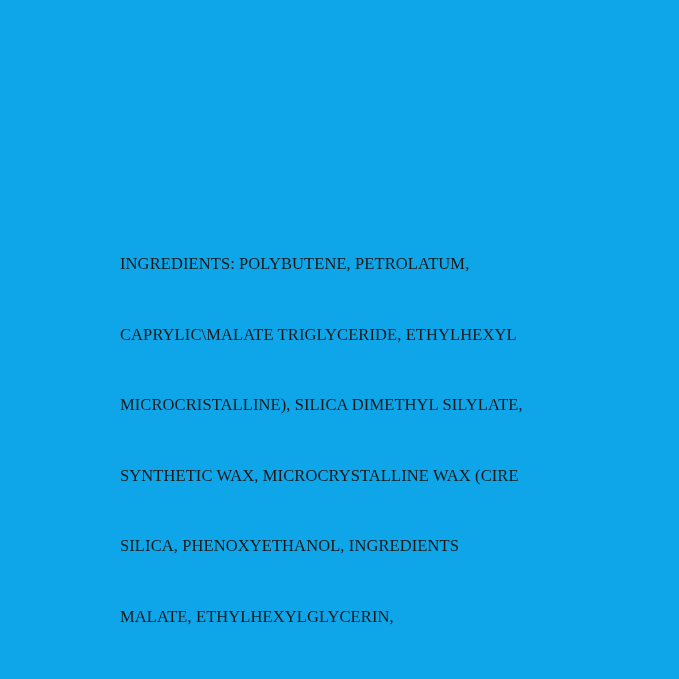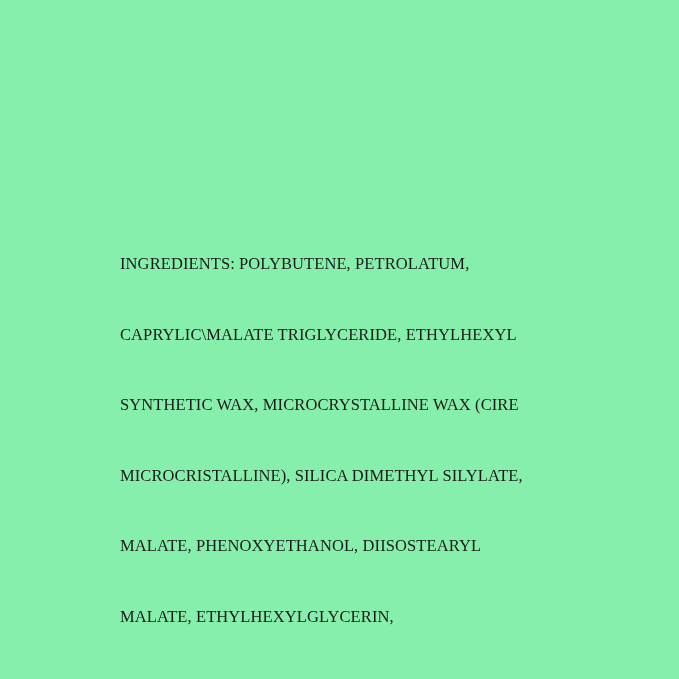--- a/index.html
+++ b/index.html
@@ -10,21 +10,21 @@
     width: 679px;
     height: 679px;
     background: #ffffff;
     font-family: "Liberation Serif", serif;
     overflow: hidden;
   }
   .page {
     position: relative;
     width: 679px;
     height: 679px;
-    background: #86efac;
+    background: #0ea5e9;
   }
   .ingredients-block {
     position: absolute;
     left: 120px;
     top: 205px;
     width: 460px;
     color: #1a1a1a;
     font-family: "Liberation Serif", serif;
     font-size: 16.5px;
     line-height: 23.5px;
@@ -37,23 +37,23 @@
     white-space: pre;
   }
 </style>
 </head>
 <body>
 
 <div class="page">
   <div class="ingredients-block">
     <span class="ingredients-line">INGREDIENTS: POLYBUTENE, PETROLATUM,</span>
     <span class="ingredients-line">CAPRYLIC\MALATE TRIGLYCERIDE, ETHYLHEXYL</span>
+    <span class="ingredients-line">MICROCRISTALLINE), SILICA DIMETHYL SILYLATE,</span>
     <span class="ingredients-line">SYNTHETIC WAX, MICROCRYSTALLINE WAX (CIRE</span>
-    <span class="ingredients-line">MICROCRISTALLINE), SILICA DIMETHYL SILYLATE,</span>
-    <span class="ingredients-line">MALATE, PHENOXYETHANOL, DIISOSTEARYL</span>
+    <span class="ingredients-line">SILICA, PHENOXYETHANOL, INGREDIENTS</span>
     <span class="ingredients-line">MALATE, ETHYLHEXYLGLYCERIN,</span>
     
     
     
     
     
   </div>
 </div>
 
 </body></html>

